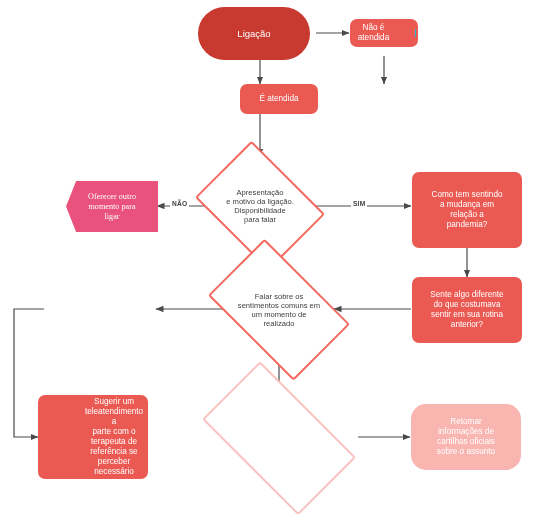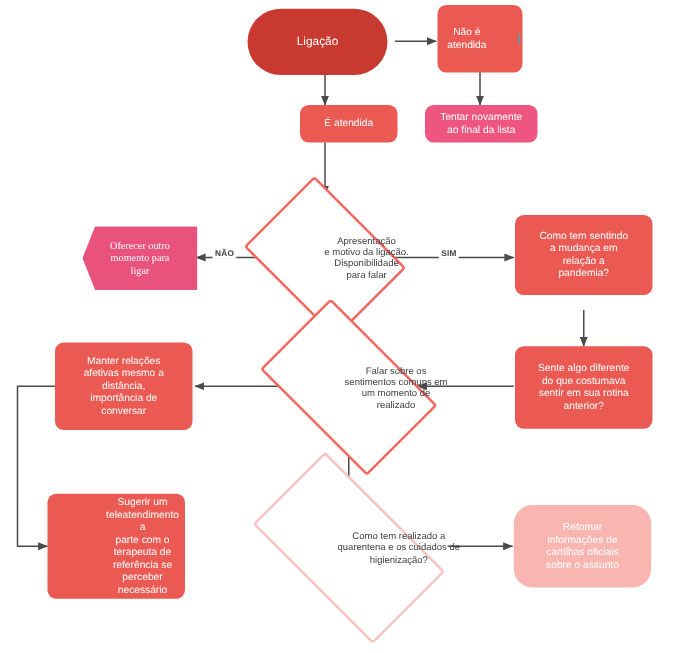--- a/index.html
+++ b/index.html
@@ -74,21 +74,20 @@
     background: #e8527d;
     font-size: 8.2px;
     clip-path: polygon(0% 50%, 11% 0%, 100% 0%, 100% 100%, 11% 100%);
   }
 
   
   .n-diamond {
     background: transparent;
     color: #3d3d3d;
     font-size: 7.6px;
-    justify-content: flex-end;
   }
   .n-diamond .shape {
     position: absolute;
     left: 50%;
     top: 50%;
     width: 70.7%;
     height: 70.7%;
     transform: translate(-50%, -50%) rotate(45deg);
     border: 2.5px solid #f4685f;
     background: #ffffff;
@@ -159,50 +158,46 @@
       <path d="M279,362 L279,392"></path>
 
       <path d="M358,437 L410,437"></path>
     </g>
   </svg>
 
   <div class="node n-start" style="left:198px; top:7px; width:112px; height:53px;">
     <span class="txt">Ligação</span>
   </div>
 
-  <div class="node n-box" style="left:350px; top:4px; width:68px; height:54px;gap:20px;">
+  <div class="node n-box" style="left:350px; top:19px; width:68px; height:28px;gap:20px;">
     <span class="txt">Não é
 atendida</span>
       <span class="caret"></span>
   </div>
 
   <div class="node n-box" style="left:221px; top:84px; width:78px; height:30px;margin-left:19px;">
     <span class="txt">É atendida</span>
   </div>
 
-  <div class="node n-pink" style="left:340px; top:84px; width:90px; height:30px;">
-    <span class="txt">Tentar novamente
-ao final da lista</span>
-  </div>
 
   <div class="node n-diamond" style="left:189px; top:152px; width:142px; height:108px;">
     <span class="shape"></span>
     <span class="txt">Apresentação
 e motivo da ligação.
 Disponibilidade
 para falar</span>
   </div>
 
   <div class="node n-chevron" style="left:66px; top:181px; width:92px; height:51px;font-family:Liberation Serif, serif;">
     <span class="txt">Oferecer outro
 momento para
 ligar</span>
   </div>
 
-  <div class="node n-box" style="left:412px; top:172px; width:110px; height:64px;">
+  <div class="node n-box" style="left:412px; top:172px; width:110px; height:76px;">
     <span class="txt">Como tem sentindo
 a mudança em
 relação a
 pandemia?</span>
   </div>
 
   <div class="node n-box" style="left:412px; top:277px; width:110px; height:66px;">
     <span class="txt">Sente algo diferente
 do que costumava
 sentir em sua rotina
@@ -210,42 +205,32 @@
   </div>
 
   <div class="node n-diamond" style="left:196px; top:256px; width:166px; height:108px;">
     <span class="shape"></span>
     <span class="txt">Falar sobre os
 sentimentos comuns em
 um momento de
 realizado</span>
   </div>
 
-  <div class="node n-box" style="left:44px; top:274px; width:110px; height:70px;">
-    <span class="txt">Manter relações
-afetivas mesmo a
-distância,
-importância de
-conversar</span>
-  </div>
 
   <div class="node n-box" style="left:38px; top:395px; width:110px; height:84px;padding-left:42px;">
     <span class="txt">Sugerir um
 teleatendimento a
 parte com o
 terapeuta de
 referência se
 perceber necessário</span>
   </div>
 
   <div class="node n-diamond faded" style="left:186px; top:383px; width:186px; height:110px;">
     <span class="shape"></span>
-    <span class="txt">Como tem realizado a
-quarentena e os cuidados de
-higienização?</span>
   </div>
 
   <div class="node n-faded" style="left:411px; top:404px; width:110px; height:66px;">
     <span class="txt">Retomar
 informações de
 cartilhas oficiais
 sobre o assunto</span>
   </div>
 
   <span class="edge-label" style="left:170px; top:200px;">NÃO</span>

